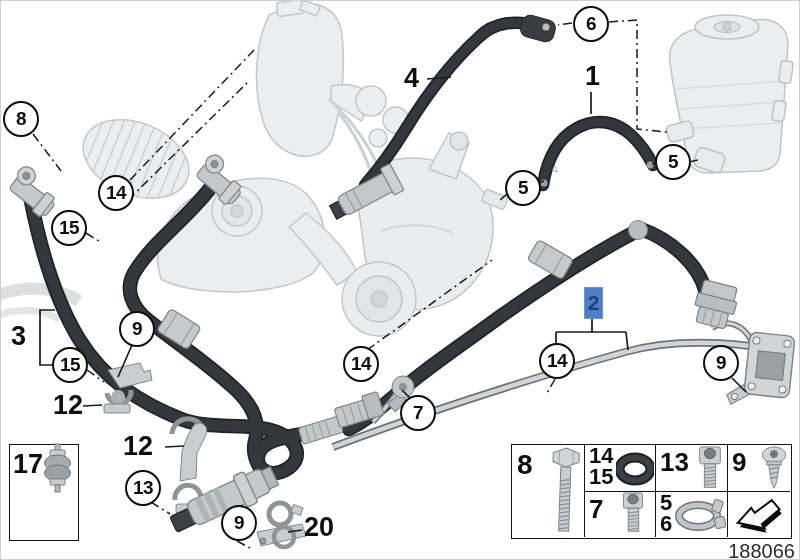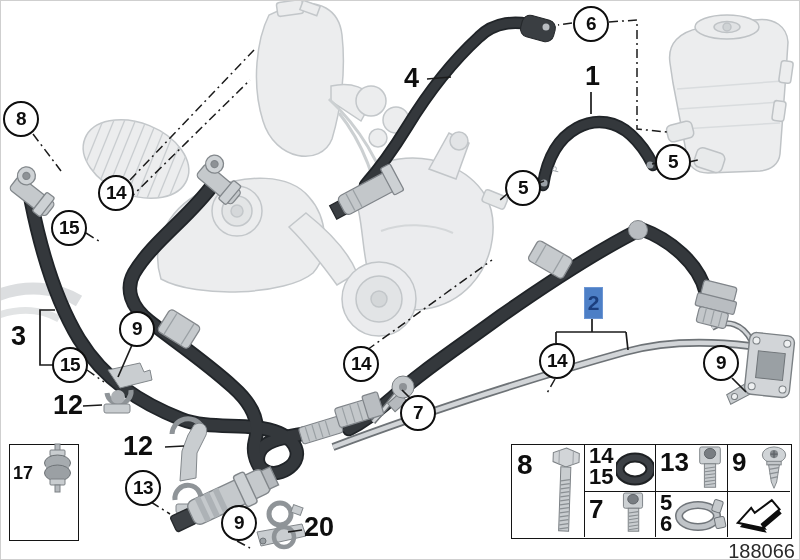--- a/index.html
+++ b/index.html
@@ -276,21 +276,21 @@
 <div class="plabel" style="left:584px;top:62px">1</div>
 <div class="plabel" style="left:10px;top:322px">3</div>
 <div class="plabel" style="left:52px;top:391px">12</div>
 <div class="plabel" style="left:122px;top:432px">12</div>
 <div class="plabel" style="left:303px;top:513px">20</div>
 
 <div class="hl">2</div>
 
 <div class="lbox">
   <div class="cell c1">
-    <span class="num" style="left:3px;top:18px;font-size:18px">17</span>
+    <span class="num" style="left:3px;top:4px;font-size:27px">17</span>
     <svg width="38" height="50" viewBox="0 0 38 50" style="position:absolute;right:1px;top:-2px">
       <rect x="16" y="1" width="5" height="7" fill="#b5b9bd" stroke="#7c8185"></rect>
       <rect x="11" y="7" width="15" height="6" rx="1" fill="#c9cdd0" stroke="#7c8185"></rect>
       <ellipse cx="18.5" cy="20" rx="13" ry="8" fill="#a6abaf" stroke="#6e7377"></ellipse>
       <rect x="7" y="20" width="23" height="9" fill="#a6abaf"></rect>
       <ellipse cx="18.5" cy="30" rx="13" ry="8" fill="#9ba0a4" stroke="#6e7377"></ellipse>
       <rect x="11" y="36" width="15" height="6" rx="1" fill="#c9cdd0" stroke="#7c8185"></rect>
       <rect x="16" y="42" width="5" height="7" fill="#b5b9bd" stroke="#7c8185"></rect>
     </svg>
   </div>

